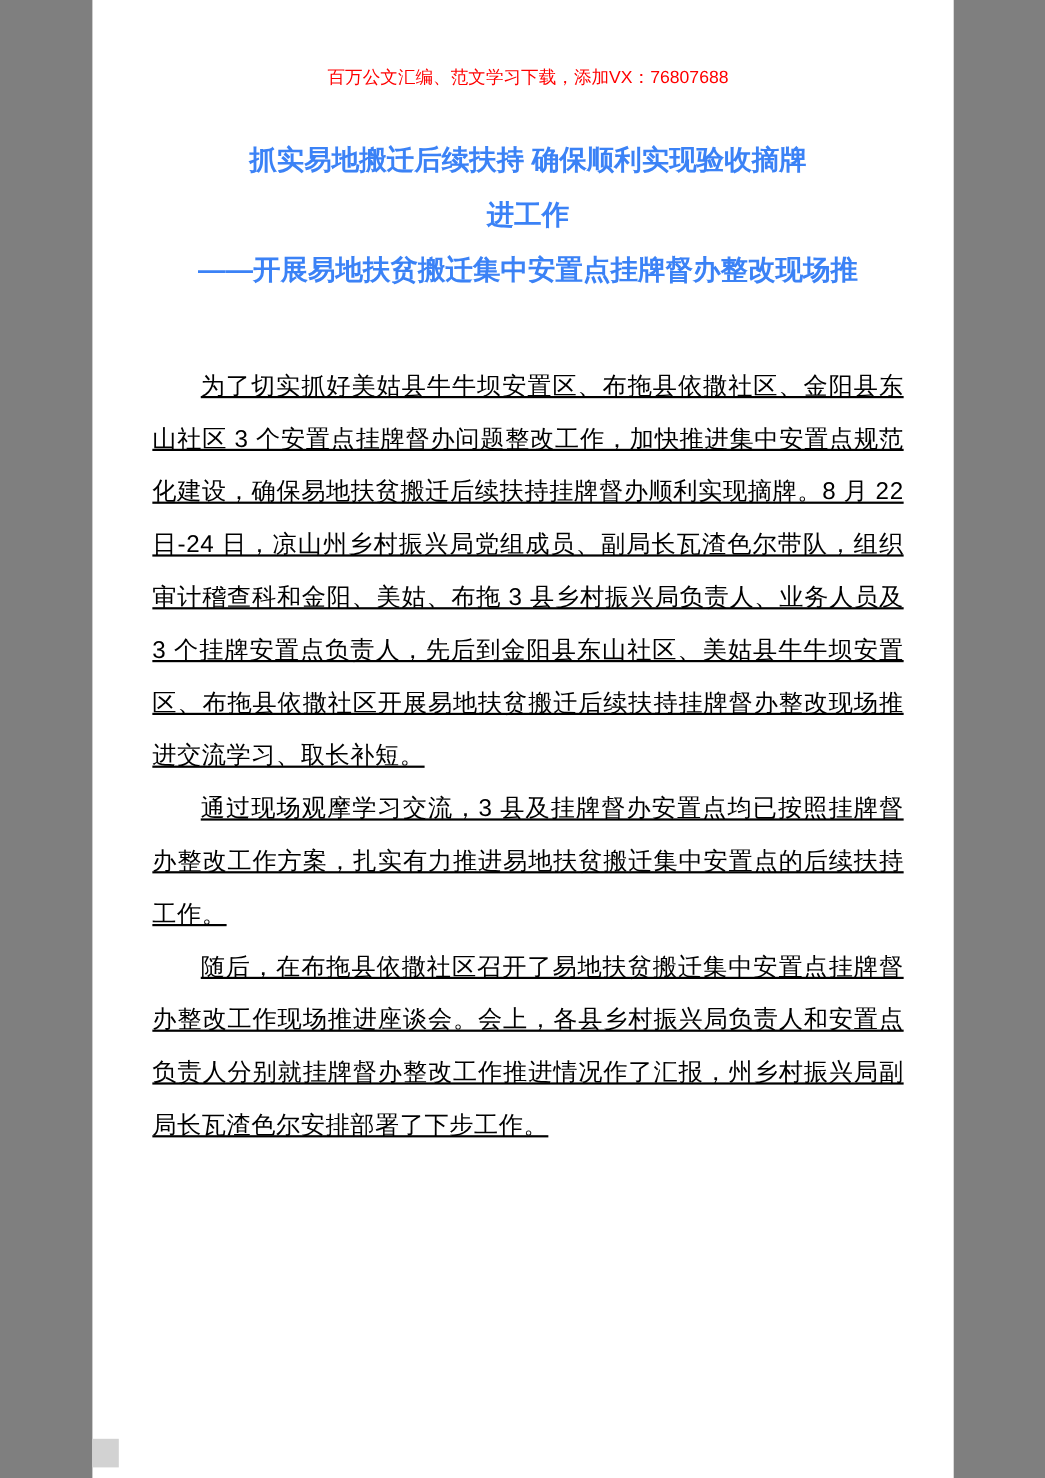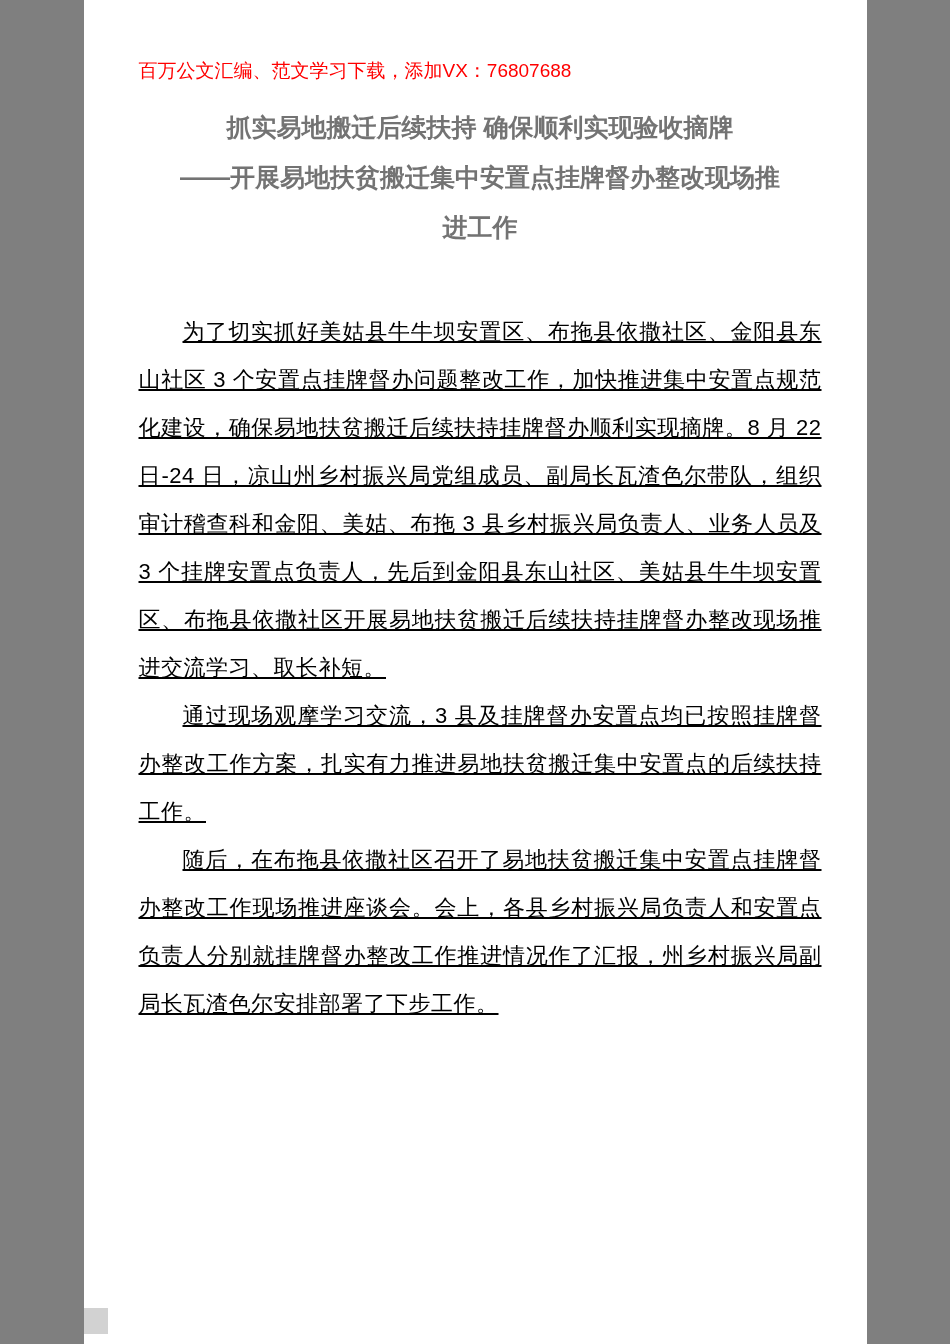--- a/index.html
+++ b/index.html
@@ -17,36 +17,37 @@
     .page {
       position: relative;
       width: 783px;
       height: 1344px;
       margin: 0 auto;
       background: #ffffff;
       box-sizing: border-box;
       padding: 56px 45px 0 55px;
     }
     .promo {
-      margin: 0 0 16px 0;
-      font-size: 19px;
+      margin: 0 0 35px 0;
+      text-align: center;
+      font-size: 16px;
       line-height: 30px;
       font-weight: normal;
       color: #ff0000;
     }
     .title-block {
       margin: 0;
     }
     .title-line {
       margin: 0;
       text-align: center;
       font-size: 25px;
       line-height: 50px;
       font-weight: bold;
-      color: #737373;
+      color: #3b82f6;
     }
     .body-text {
       margin-top: 56px;
     }
     .body-text p {
       margin: 0;
       font-size: 22px;
       line-height: 48px;
       color: #000000;
       text-align: justify;
@@ -68,22 +69,22 @@
   </style>
 </head>
 <body style="background: rgb(127, 127, 127);">
 
 <div class="page">
 
   <div class="promo" style="color: rgb(255, 0, 0);">百万公文汇编、范文学习下载，添加VX：76807688</div>
 
   <div class="title-block">
     <div class="title-line">抓实易地搬迁后续扶持 确保顺利实现验收摘牌</div>
+    <div class="title-line">进工作</div>
     <div class="title-line">——开展易地扶贫搬迁集中安置点挂牌督办整改现场推</div>
-    <div class="title-line">进工作</div>
   </div>
 
   <div class="body-text">
     <p>为了切实抓好美姑县牛牛坝安置区、布拖县依撒社区、金阳县东山社区 3 个安置点挂牌督办问题整改工作，加快推进集中安置点规范化建设，确保易地扶贫搬迁后续扶持挂牌督办顺利实现摘牌。8 月 22 日-24 日，凉山州乡村振兴局党组成员、副局长瓦渣色尔带队，组织审计稽查科和金阳、美姑、布拖 3 县乡村振兴局负责人、业务人员及 3 个挂牌安置点负责人，先后到金阳县东山社区、美姑县牛牛坝安置区、布拖县依撒社区开展易地扶贫搬迁后续扶持挂牌督办整改现场推进交流学习、取长补短。</p>
     <p>通过现场观摩学习交流，3 县及挂牌督办安置点均已按照挂牌督办整改工作方案，扎实有力推进易地扶贫搬迁集中安置点的后续扶持工作。</p>
     <p>随后，在布拖县依撒社区召开了易地扶贫搬迁集中安置点挂牌督办整改工作现场推进座谈会。会上，各县乡村振兴局负责人和安置点负责人分别就挂牌督办整改工作推进情况作了汇报，州乡村振兴局副局长瓦渣色尔安排部署了下步工作。</p>
   </div>
 
   <div class="corner-chip"></div>
 

